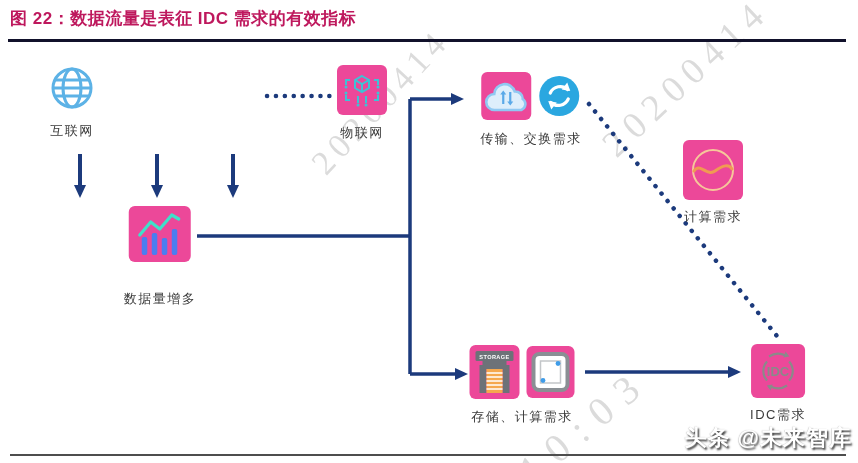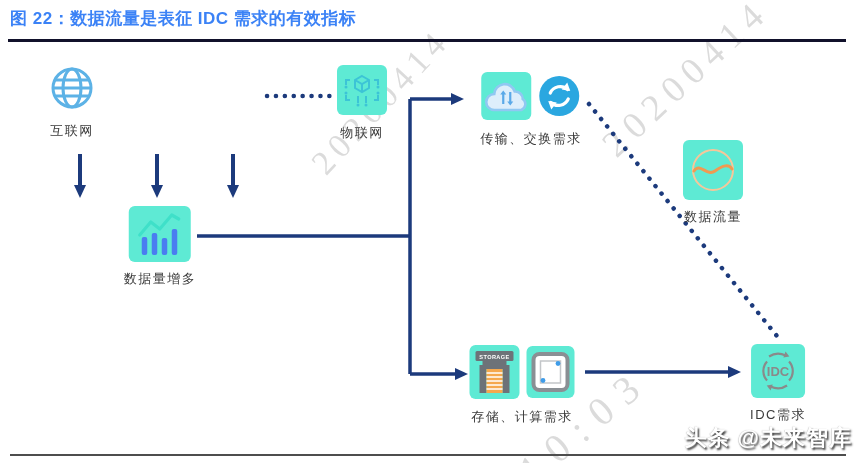--- a/index.html
+++ b/index.html
@@ -3,21 +3,21 @@
 <meta charset="utf-8">
 <style>
   html,body{margin:0;padding:0;background:#fff;}
   .page{
     position:relative;width:858px;height:463px;background:#ffffff;
     overflow:hidden;font-family:"Liberation Sans",sans-serif;
   }
   
   .fig-title{
     position:absolute;left:10px;top:7px;z-index:3;
-    font-size:17px;font-weight:bold;color:#3b82f6;letter-spacing:.5px;white-space:nowrap;
+    font-size:17px;font-weight:bold;color:#be185d;letter-spacing:.5px;white-space:nowrap;
   }
   .title-rule{
     position:absolute;left:8px;top:39px;width:838px;height:3px;background:#11112b;z-index:3;
   }
   .bottom-rule{
     position:absolute;left:10px;top:454px;width:836px;height:1.5px;background:#4d4d4d;z-index:1;
   }
   
   .wm{
     position:absolute;z-index:1;color:#d8d8d8;font-family:"Liberation Serif",serif;
@@ -37,21 +37,21 @@
   
   .node{
     position:absolute;transform:translateX(-50%);z-index:3;
     display:flex;flex-direction:column;align-items:center;
   }
   .icon-slot{height:52px;display:flex;align-items:center;justify-content:center;gap:7px;}
   .icon-slot.tall{height:56px;}
   .node .label{
     margin-top:8px;font-size:13px;color:#3b3b3b;letter-spacing:1.5px;white-space:nowrap;
   }
-  .tile{background:#5eead4;border-radius:6px;display:flex;align-items:center;justify-content:center;}
+  .tile{background:#ec4899;border-radius:6px;display:flex;align-items:center;justify-content:center;}
 </style>
 </head>
 <body>
 
 <div class="page">
 
   <div class="wm wm-a">20200414</div>
   <div class="wm wm-b">20200414</div>
   <div class="wm wm-c">10:03</div>
 
@@ -139,21 +139,21 @@
         <circle cx="21" cy="21" r="20" fill="#2aa7e0"></circle>
         <path d="M12,18 A11,11 0 0 1 29.5,14.5" stroke="#ffffff" stroke-width="3.2" fill="none" stroke-linecap="round"></path>
         <path d="M29,7.5 l3,8.5 l-8.5,-1.5 z" fill="#ffffff"></path>
         <path d="M30,24 A11,11 0 0 1 12.5,27.5" stroke="#ffffff" stroke-width="3.2" fill="none" stroke-linecap="round"></path>
         <path d="M13,34.5 l-3,-8.5 l8.5,1.5 z" fill="#ffffff"></path>
       </svg>
     </div>
     <div class="label">传输、交换需求</div>
   </div>
 
-  <div class="node" style="left:160px;top:206px;">
+  <div class="node" style="left:160px;top:206px;gap:20px;">
     <div class="tile" style="width:62px;height:56px;">
       <svg width="58" height="50" viewBox="0 0 58 50">
         <g fill="#4a7df0">
           <rect x="11" y="28" width="5.5" height="18" rx="2"></rect>
           <rect x="21" y="24" width="5.5" height="22" rx="2"></rect>
           <rect x="31" y="29" width="5.5" height="17" rx="2"></rect>
           <rect x="41" y="20" width="5.5" height="26" rx="2"></rect>
         </g>
         <path d="M9,26 L20,13 L29,20 L41,6 L48,10" stroke="#3fe0c9" stroke-width="3.2" fill="none" stroke-linecap="round" stroke-linejoin="round"></path>
       </svg>
@@ -161,21 +161,21 @@
     <div class="label">数据量增多</div>
   </div>
 
   <div class="node" style="left:713px;top:140px;">
     <div class="tile" style="width:60px;height:60px;">
       <svg width="52" height="52" viewBox="0 0 52 52">
         <circle cx="26" cy="26" r="20" stroke="#f6c79a" stroke-width="2" fill="none"></circle>
         <path d="M7,27 C13,18 20,33 28,27 S42,20 45,25" stroke="#f09a52" stroke-width="3" fill="none" stroke-linecap="round"></path>
       </svg>
     </div>
-    <div class="label">数据流量</div>
+    <div class="label">计算需求</div>
   </div>
 
   <div class="node" style="left:522px;top:344px;">
     <div class="icon-slot tall">
       <div class="tile" style="width:50px;height:54px;">
       <svg width="44" height="48" viewBox="0 0 44 48">
         <rect x="3" y="3" width="38" height="10" rx="1.5" fill="#6d7278"></rect>
         <text x="22" y="10.5" font-size="5.6" font-weight="bold" fill="#ffffff" text-anchor="middle" font-family="Liberation Sans, sans-serif" letter-spacing="0.4">STORAGE</text>
         <rect x="10" y="13" width="24" height="4" fill="#6d7278"></rect>
         <path d="M7,17 h30 v28 h-7 V21 h-16 v24 h-7 z" fill="#6d7278"></path>

